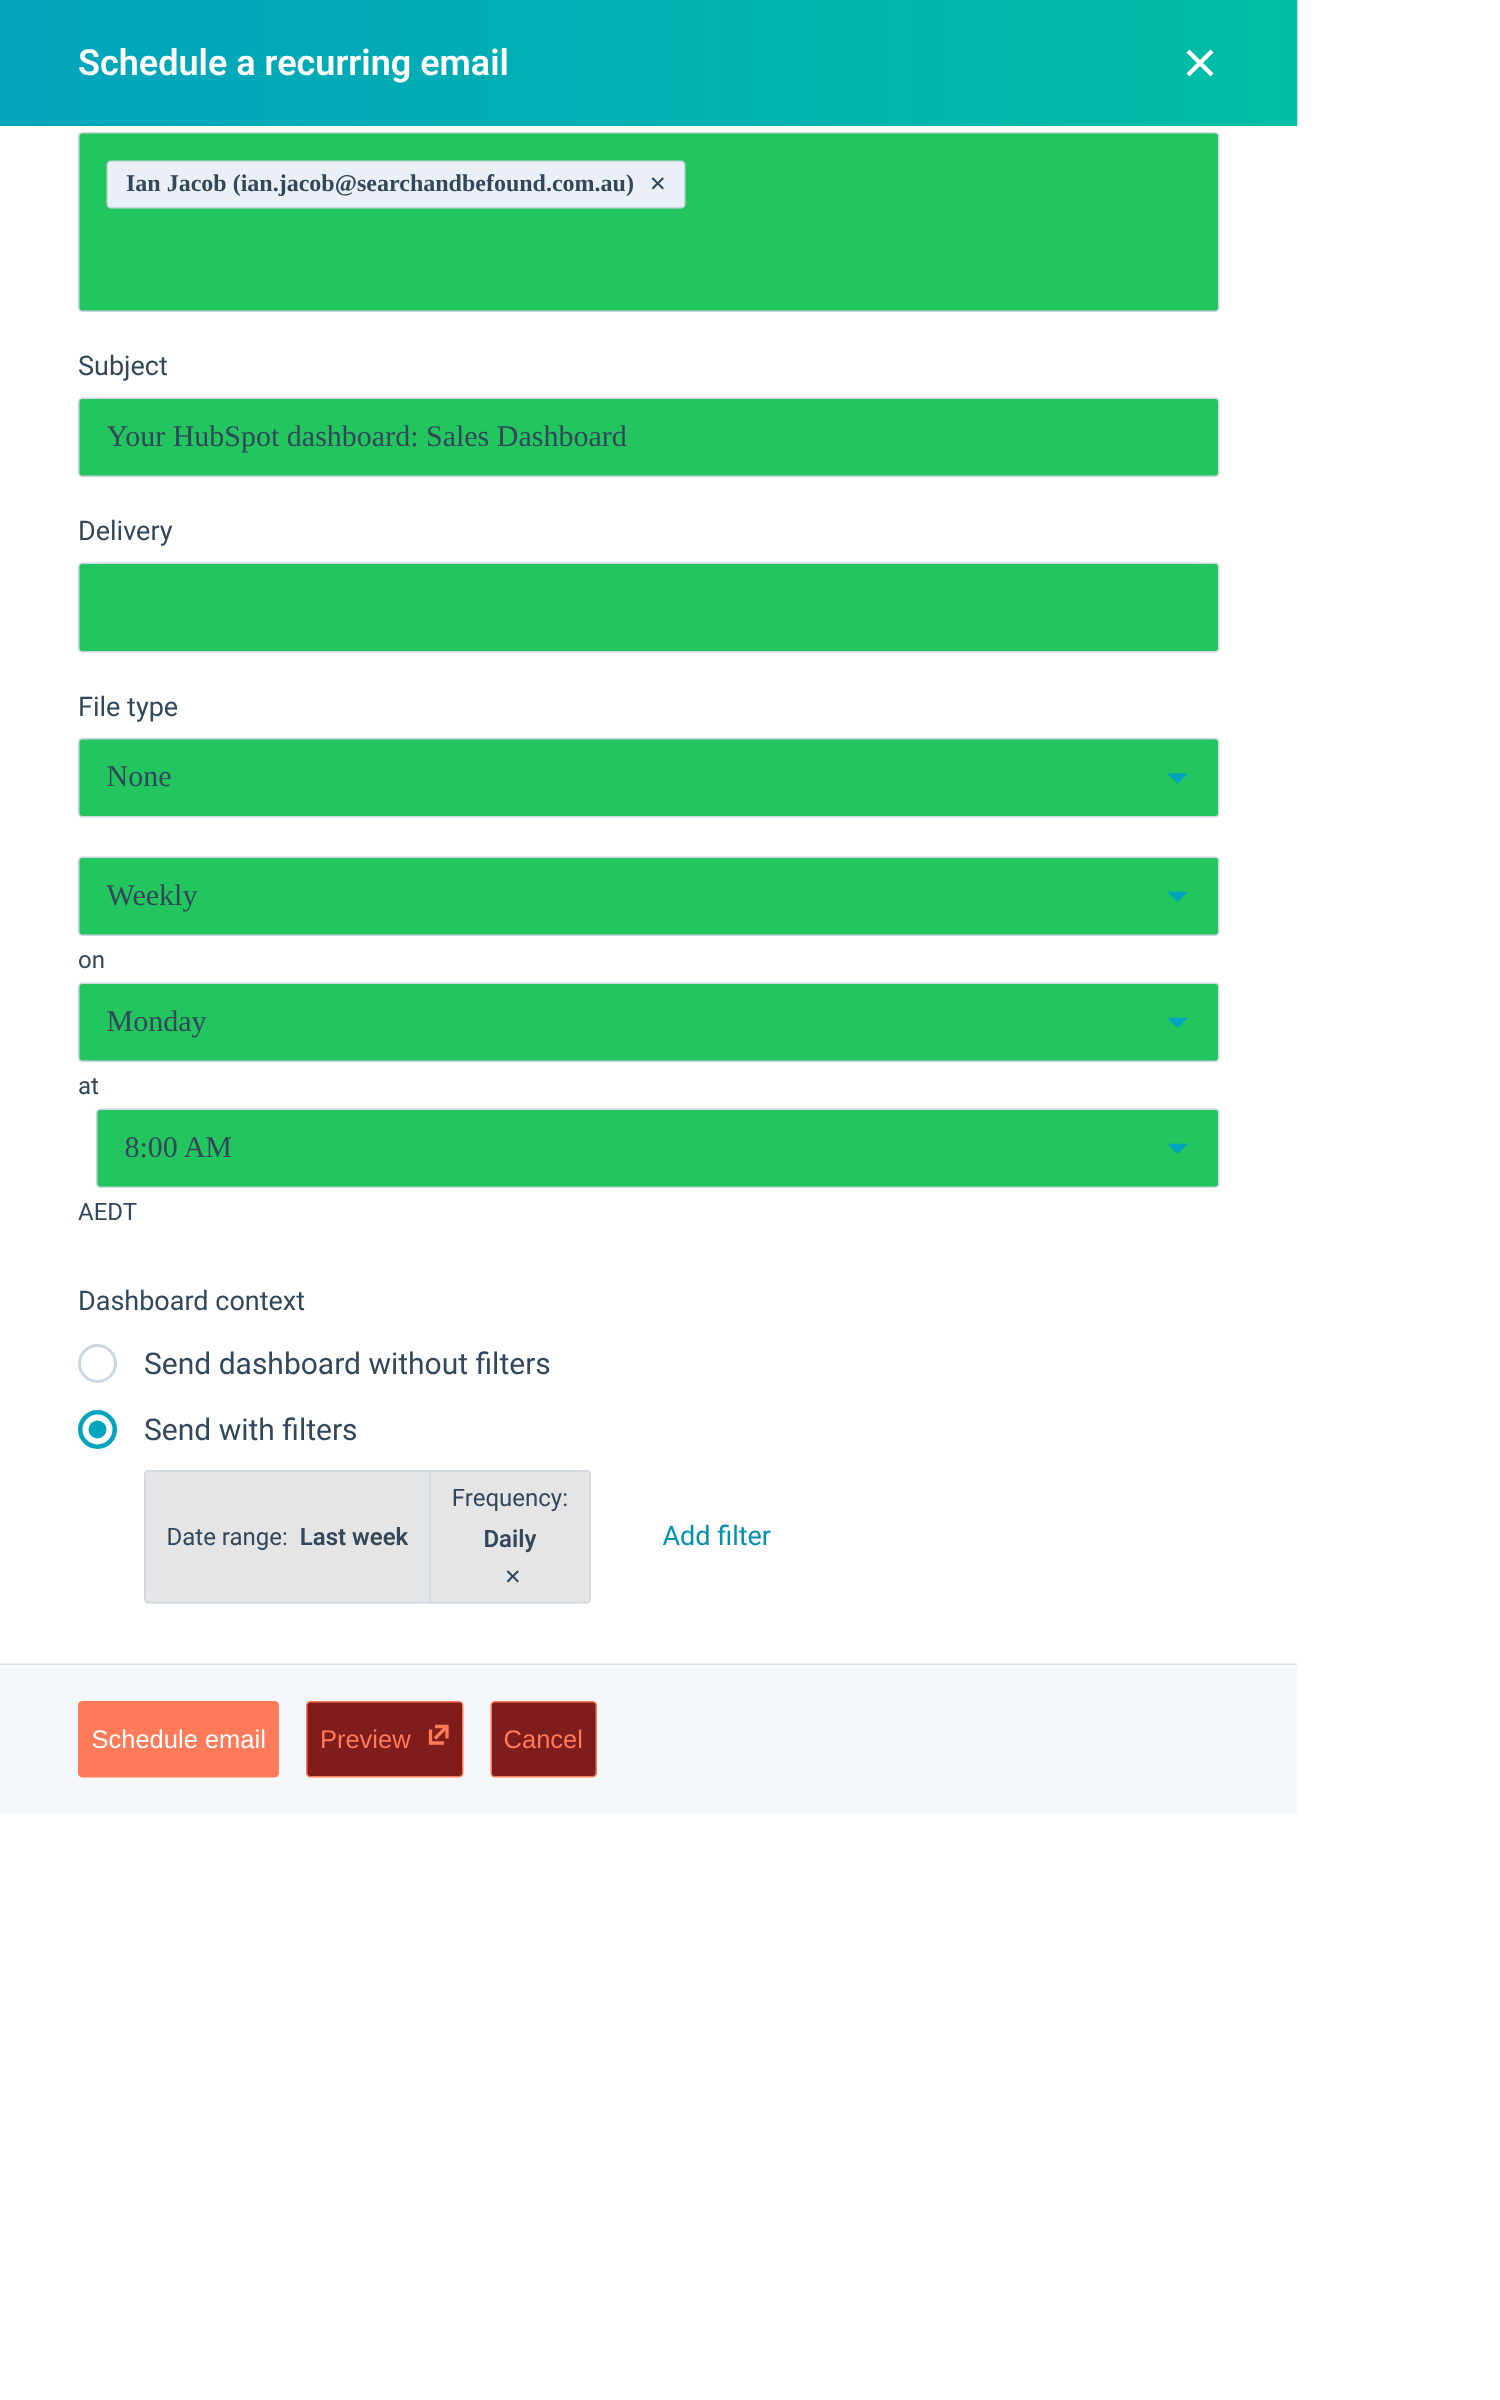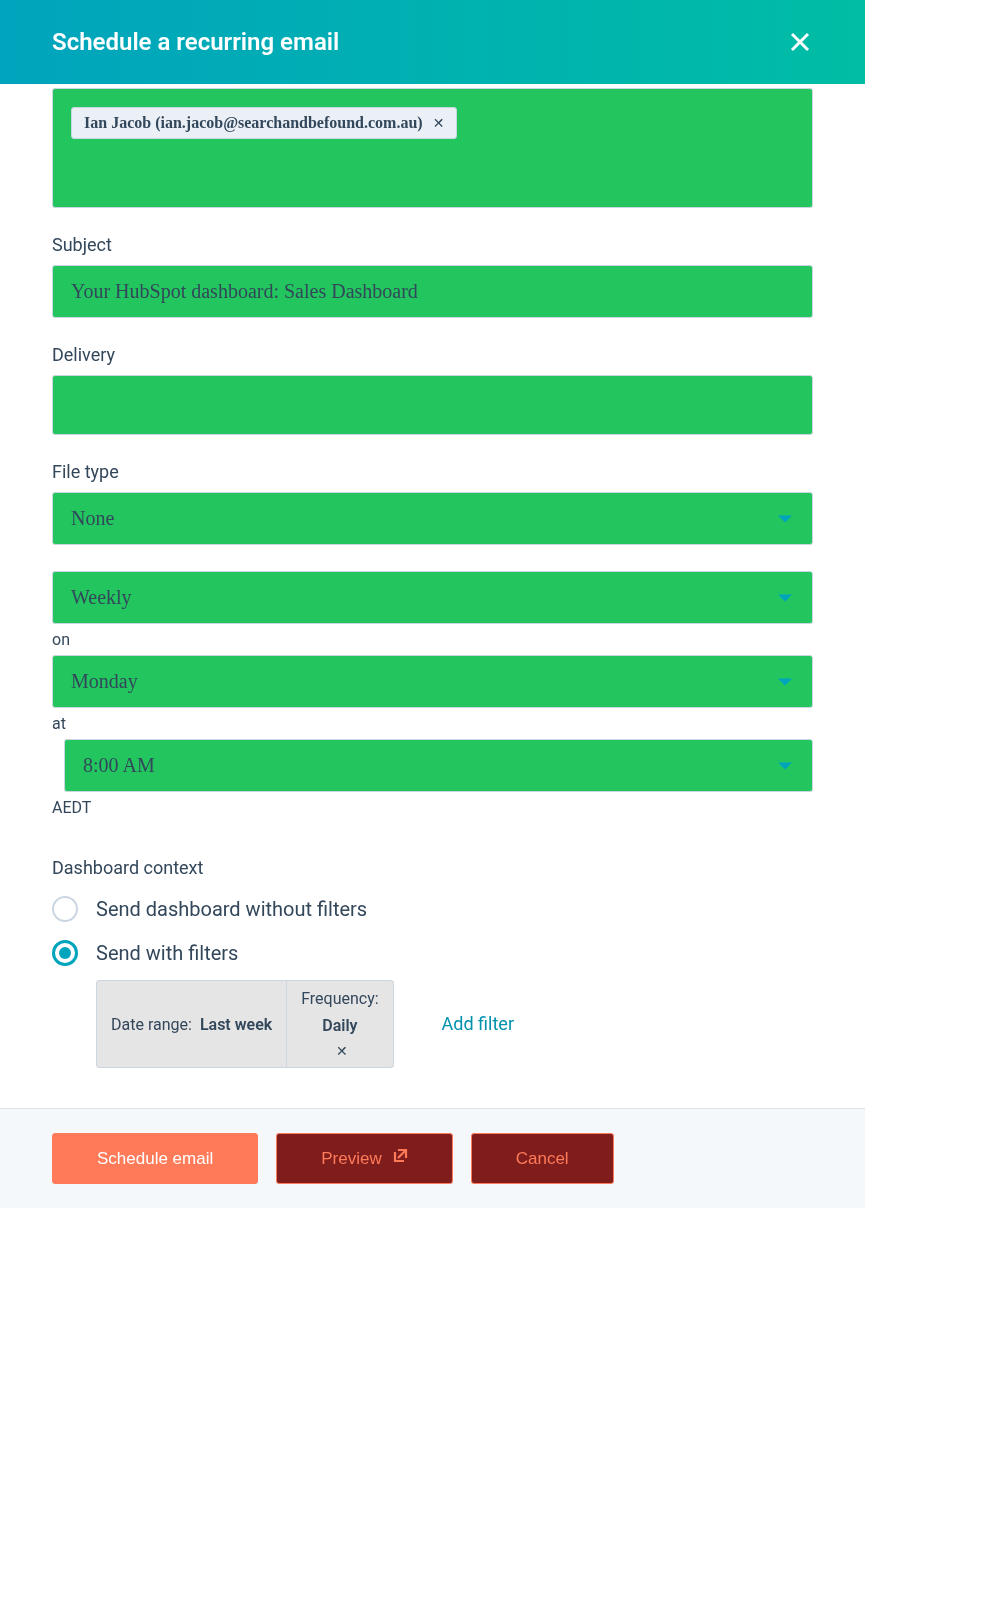--- a/index.html
+++ b/index.html
@@ -163,21 +163,21 @@
   .footer {
     border-top: 1px solid #dfe3eb;
     background: #f5f8fa;
     padding: 24px 52px;
     display: flex;
     gap: 18px;
   }
   .btn {
     font-size: 17px;
     font-weight: 500;
-    padding: 14px 44px;
+    padding: 14px 8px;
     border-radius: 3px;
     cursor: pointer;
     border: 1px solid transparent;
     display: inline-flex;
     align-items: center;
     gap: 10px;
   }
   .btn-primary {
     background: #ff7a59;
     color: #fff;

